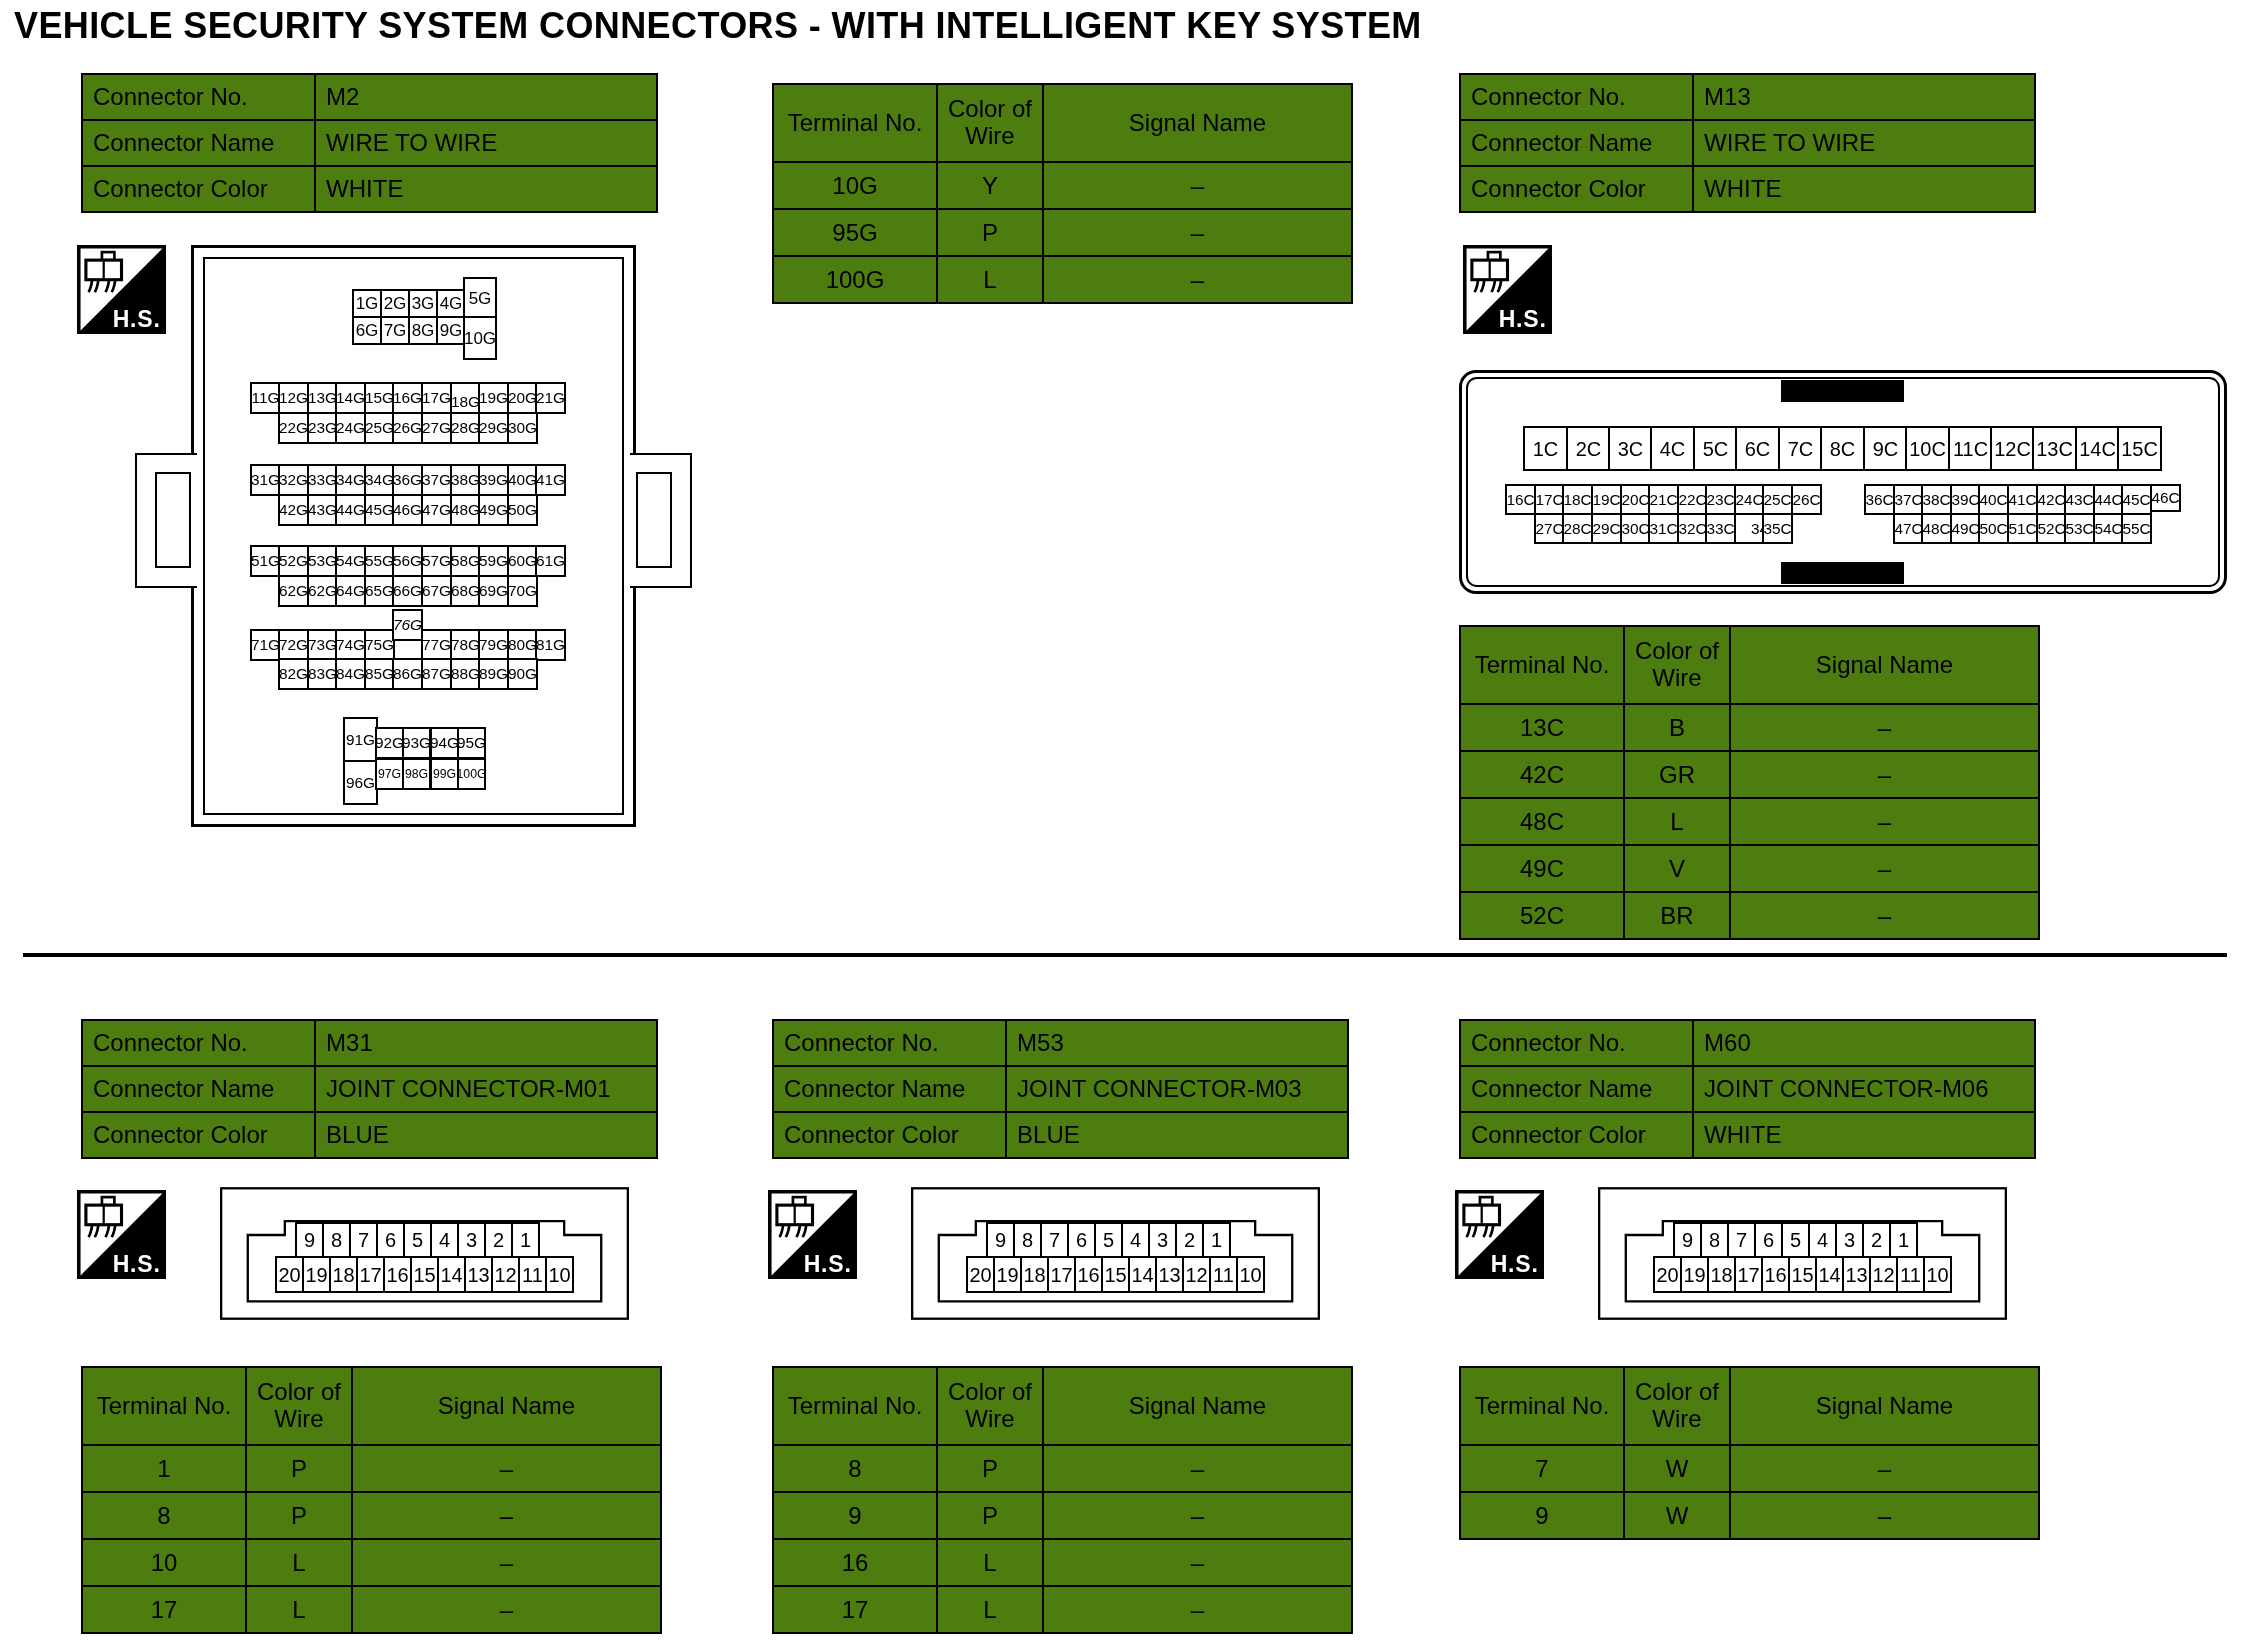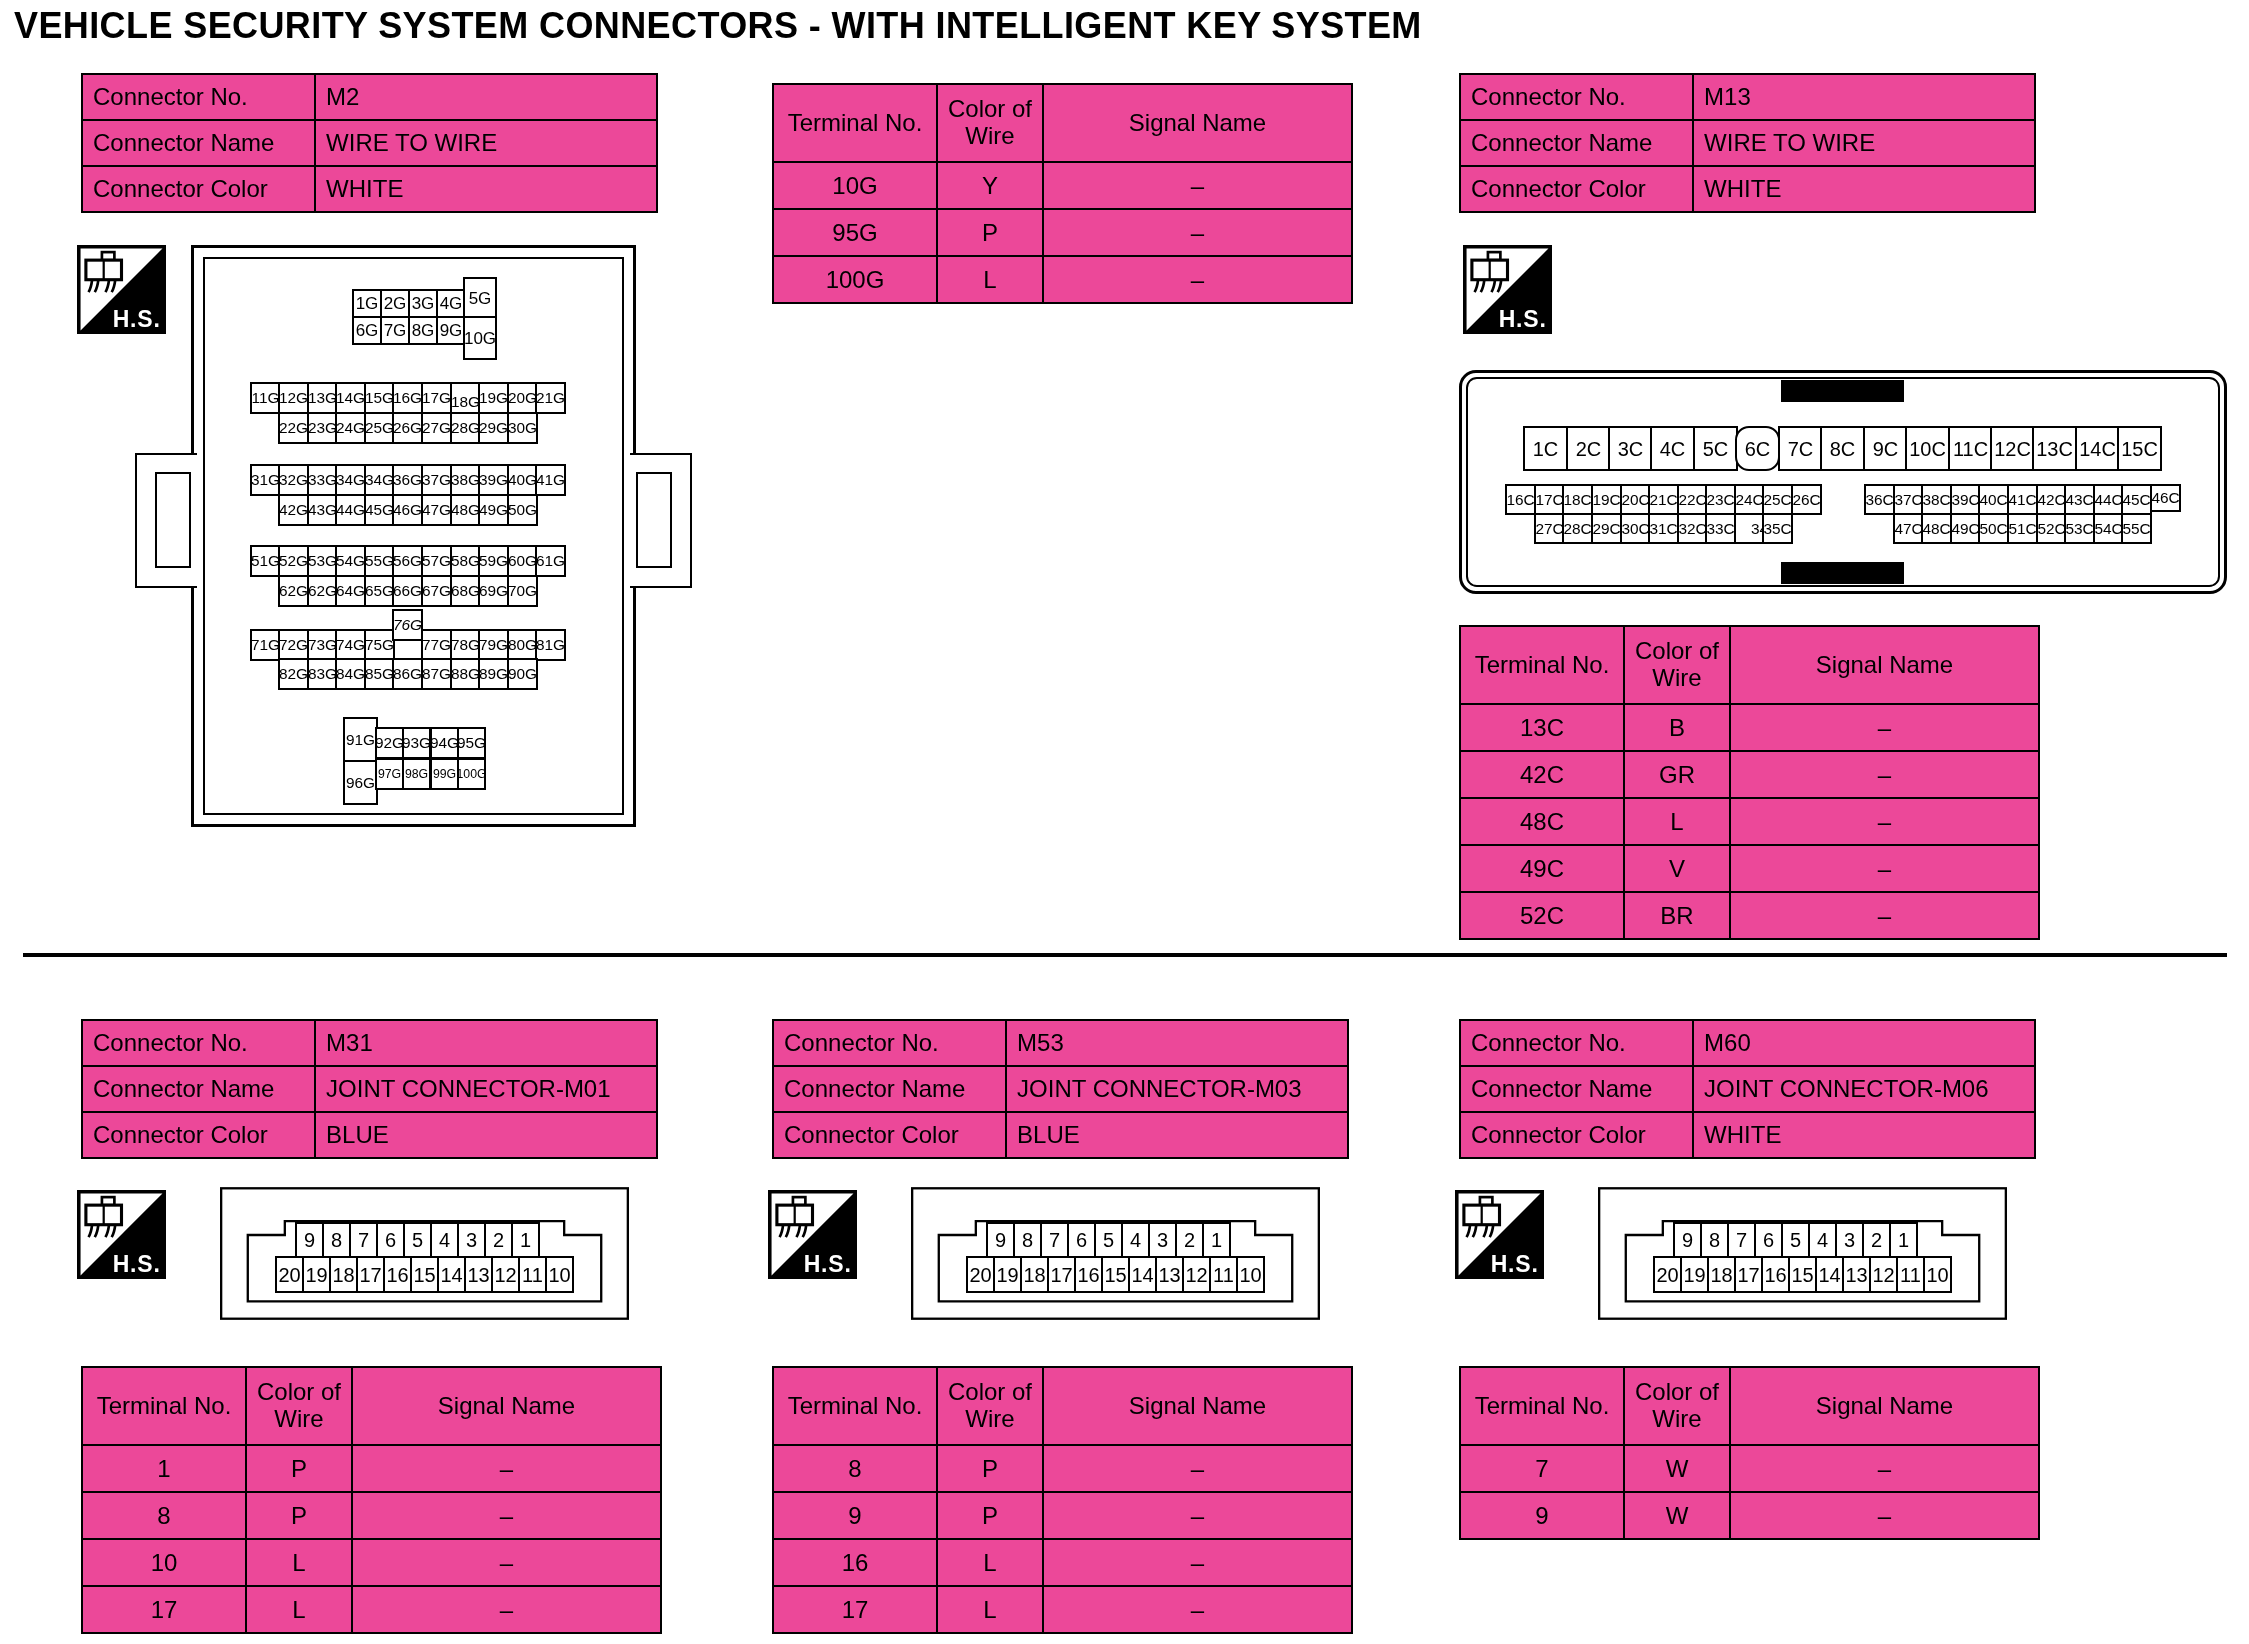--- a/index.html
+++ b/index.html
@@ -5,21 +5,21 @@
   html,body{margin:0;padding:0;}
   body{
     width:2250px;height:1644px;position:relative;overflow:hidden;
     background:#ffffff;color:#000;
     font-family:"Liberation Sans","DejaVu Sans",sans-serif;
   }
   .abs{position:absolute;}
   .title{left:14px;top:4.6px;font-size:36px;font-weight:bold;white-space:nowrap;letter-spacing:0.4px;}
 
   
-  table{border-collapse:collapse;background:#ec4899;}
+  table{border-collapse:collapse;background:#4d7c0f;}
   .info-table{table-layout:fixed;width:577px;}
   .info-table td{border:2.3px solid #000;height:44px;font-size:24px;padding:0 3.1px 0 10px;vertical-align:middle;text-align:left;white-space:nowrap;}
   .info-table td.lbl{width:218px;}
   .tt{table-layout:fixed;width:579px;}
   .tt td{border:2.3px solid #000;height:43px;font-size:24px;text-align:center;vertical-align:middle;}
   .tt tr.hd td{height:74px;line-height:1.12;}
   .tt col.c1{width:164px;}
   .tt col.c2{width:106px;}
   .tt col.c3{width:309px;}
 
@@ -277,21 +277,21 @@
   <div class="m13-outer"></div>
   <div class="m13-inner"></div>
   <div class="blacktab" style="top:10px;"></div>
   <div class="blacktab" style="bottom:10px;"></div>
   <div class="pinfield">
       <div class="pin" style="left: 64px; top: 56px; width: 45px; height: 45px; font-size: 20px;">1C</div>
       <div class="pin" style="left: 107px; top: 56px; width: 45px; height: 45px; font-size: 20px;">2C</div>
       <div class="pin" style="left: 149px; top: 56px; width: 45px; height: 45px; font-size: 20px;">3C</div>
       <div class="pin" style="left: 191px; top: 56px; width: 45px; height: 45px; font-size: 20px;">4C</div>
       <div class="pin" style="left: 234px; top: 56px; width: 45px; height: 45px; font-size: 20px;">5C</div>
-      <div class="pin" style="left: 276px; top: 56px; width: 45px; height: 45px; font-size: 20px; border-radius: 14px;">6C</div>
+      <div class="pin" style="left: 276px; top: 56px; width: 45px; height: 45px; font-size: 20px;">6C</div>
       <div class="pin" style="left: 319px; top: 56px; width: 45px; height: 45px; font-size: 20px;">7C</div>
       <div class="pin" style="left: 361px; top: 56px; width: 45px; height: 45px; font-size: 20px;">8C</div>
       <div class="pin" style="left: 404px; top: 56px; width: 45px; height: 45px; font-size: 20px;">9C</div>
       <div class="pin" style="left: 446px; top: 56px; width: 45px; height: 45px; font-size: 20px;">10C</div>
       <div class="pin" style="left: 489px; top: 56px; width: 45px; height: 45px; font-size: 20px;">11C</div>
       <div class="pin" style="left: 531px; top: 56px; width: 45px; height: 45px; font-size: 20px;">12C</div>
       <div class="pin" style="left: 573px; top: 56px; width: 45px; height: 45px; font-size: 20px;">13C</div>
       <div class="pin" style="left: 616px; top: 56px; width: 45px; height: 45px; font-size: 20px;">14C</div>
       <div class="pin" style="left: 658px; top: 56px; width: 45px; height: 45px; font-size: 20px;">15C</div>
       <div class="pin" style="left: 46px; top: 114px; width: 31px; height: 31px; font-size: 15.4px;">16C</div>

